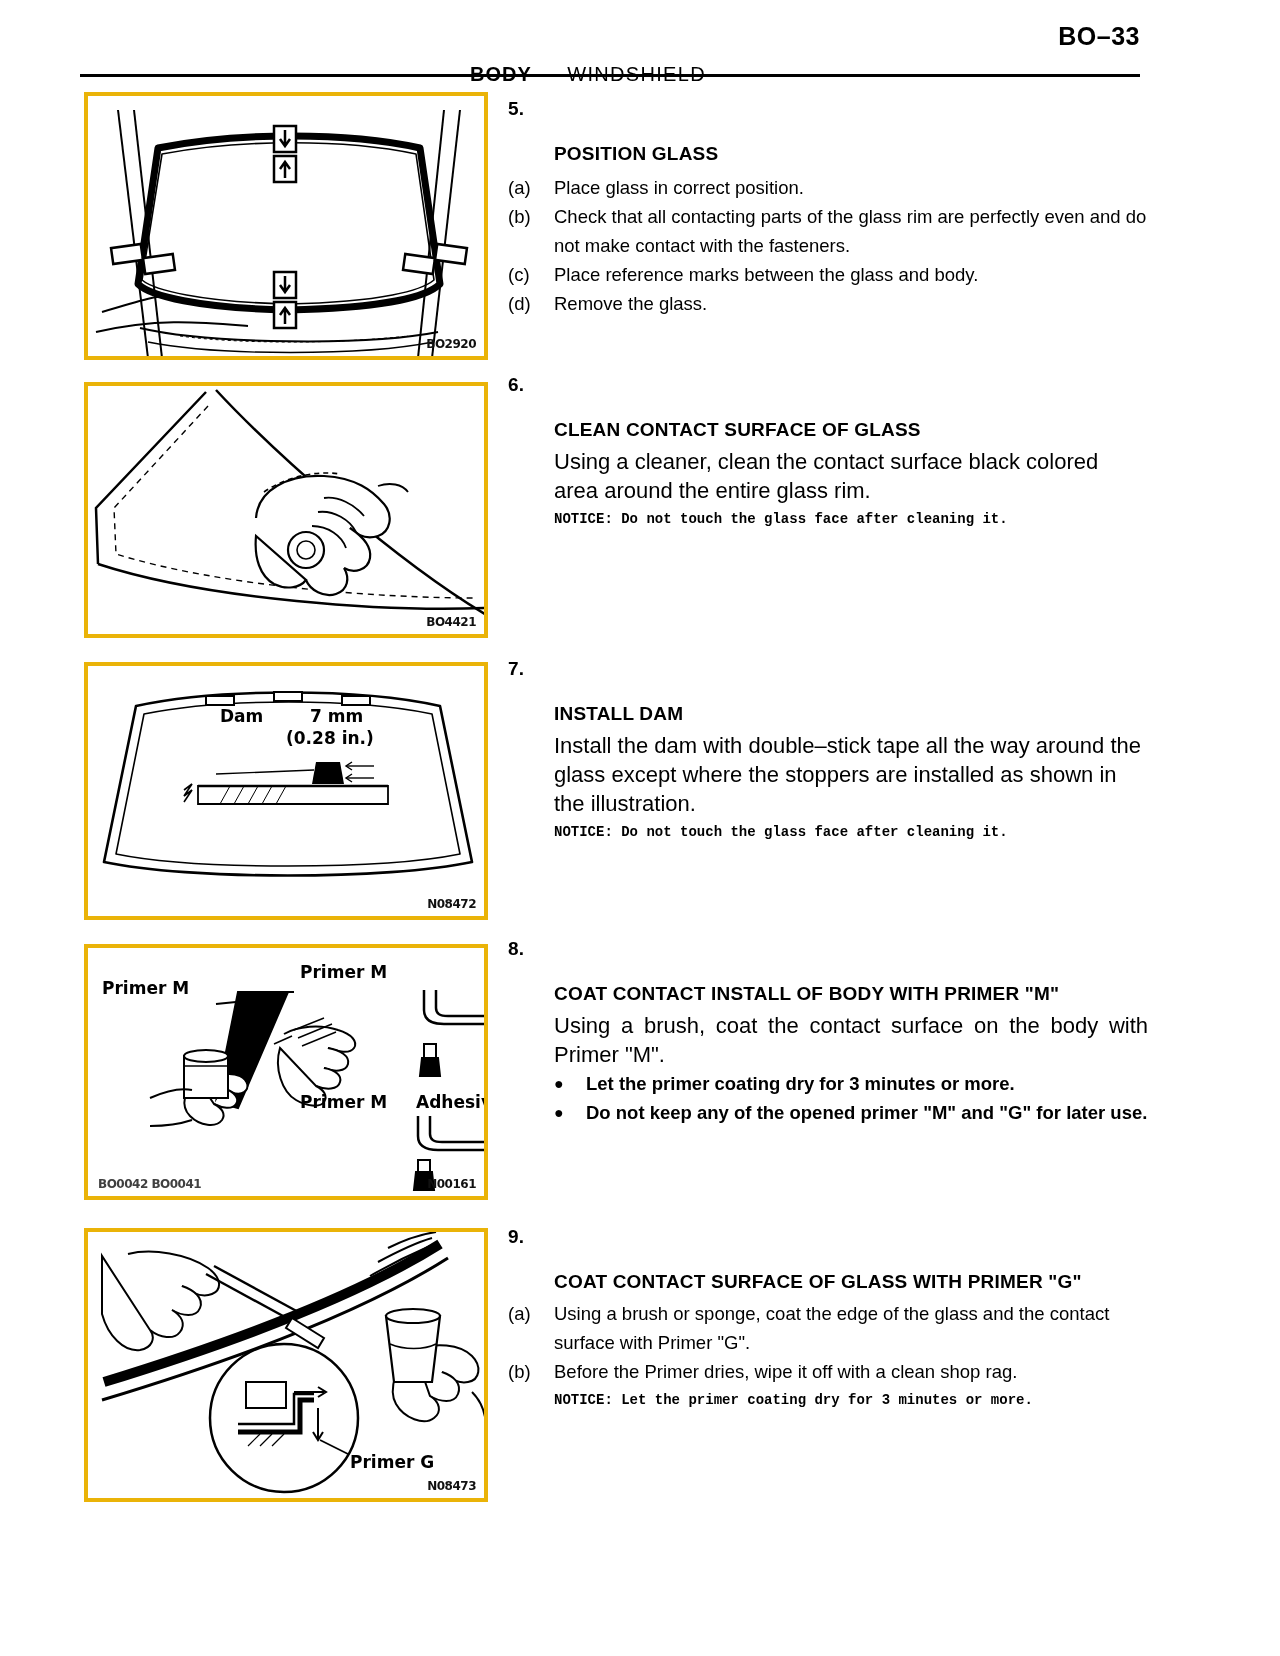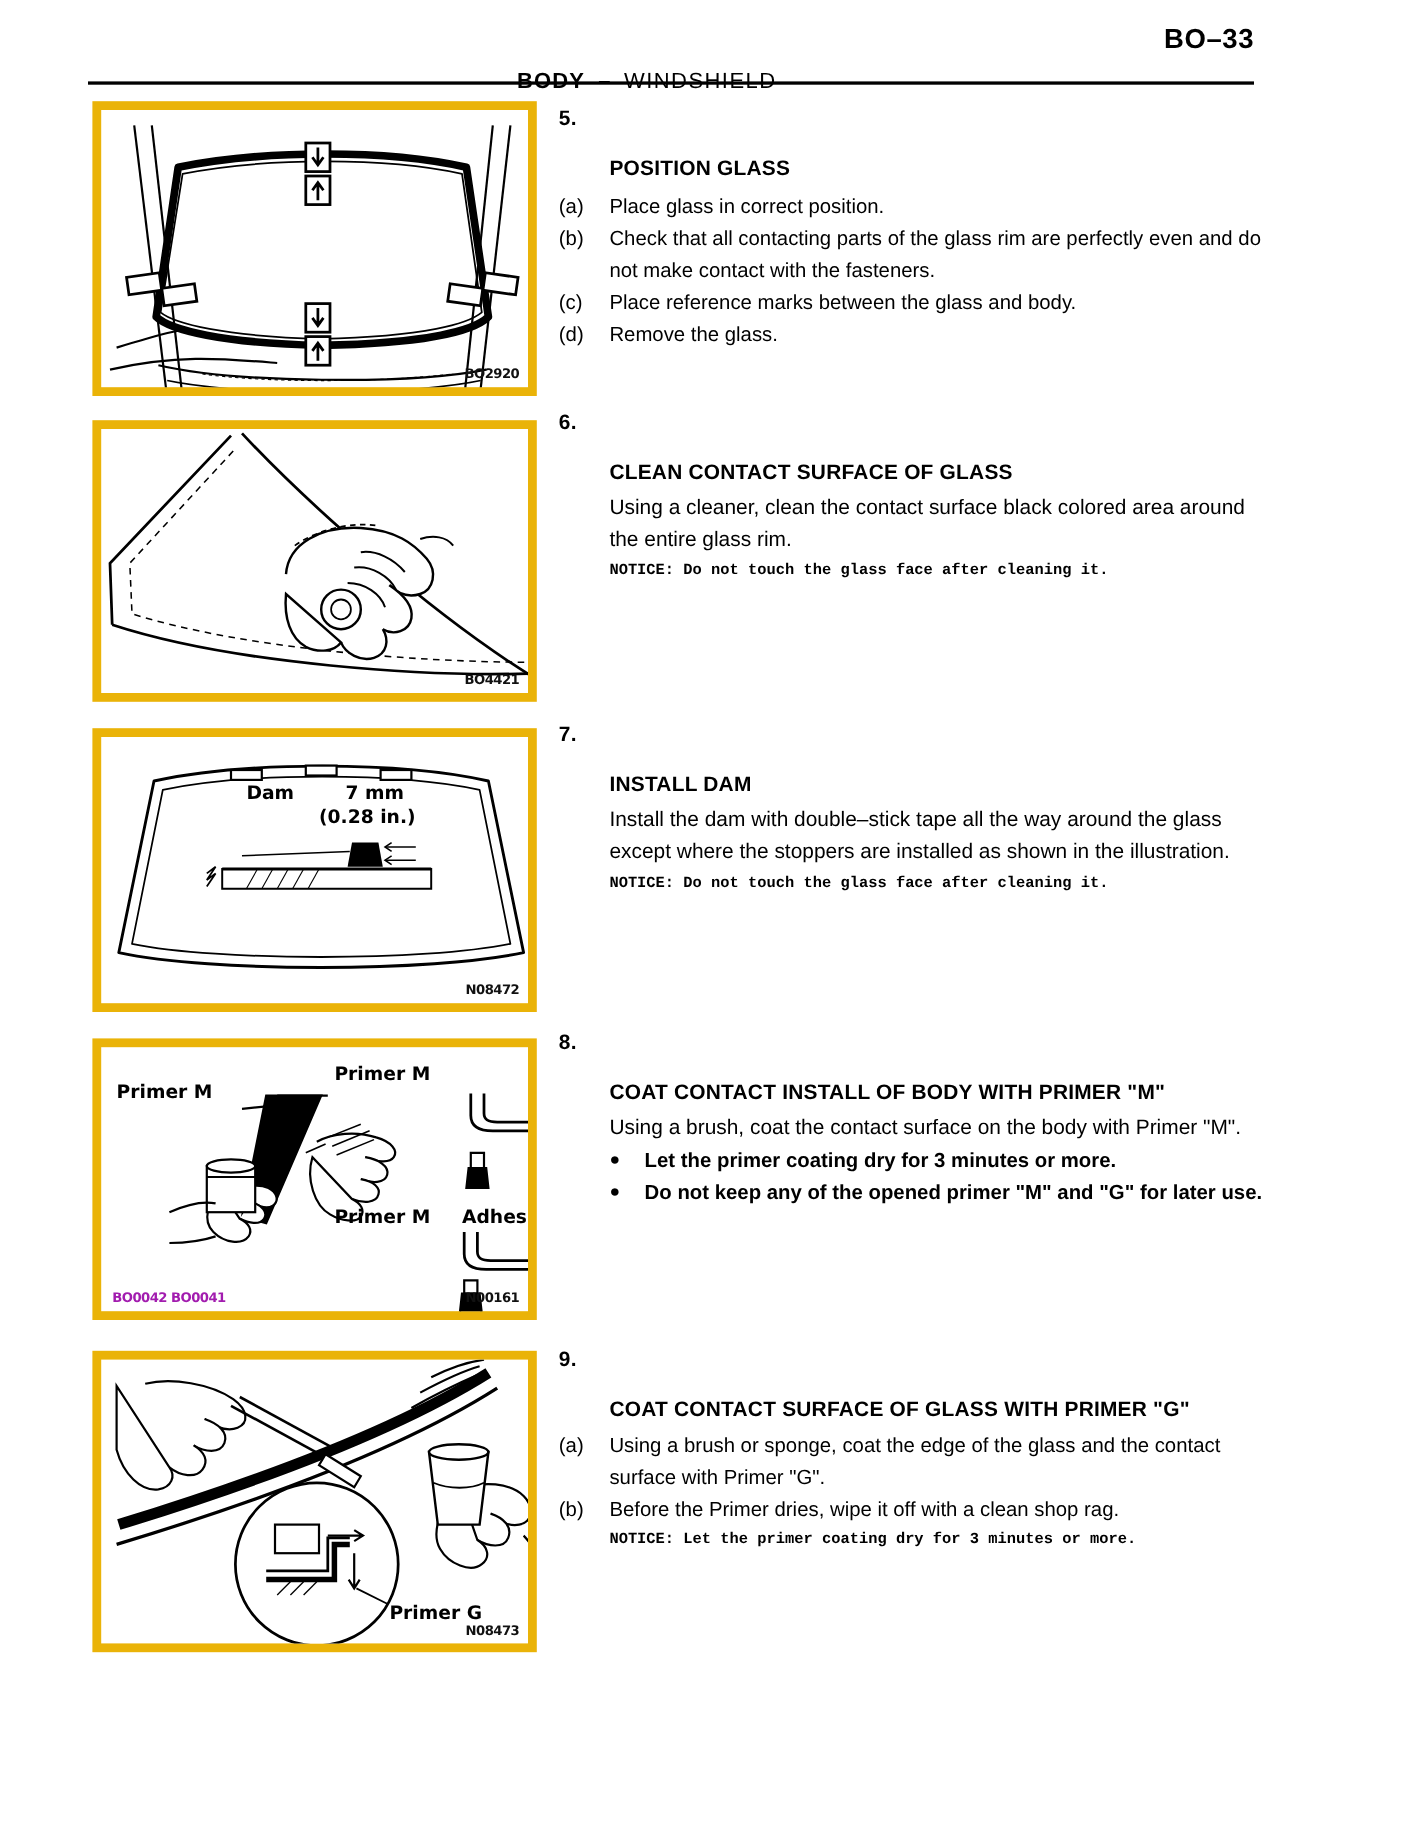--- a/index.html
+++ b/index.html
@@ -63,21 +63,21 @@
     left: 0;
     top: 52px;
     width: 1060px;
     height: 3px;
     background: #000;
   }
 
   
   .figure {
     position: absolute;
-    border: 8px solid #eab308;
+    border: 4px solid #eab308;
     background: #fff;
     box-sizing: border-box;
     overflow: hidden;
   }
   .fig-code {
     position: absolute;
     right: 8px;
     bottom: 5px;
     font-size: 12px;
     font-weight: bold;
@@ -86,21 +86,21 @@
     color: #111;
   }
   .fig-code2 {
     position: absolute;
     left: 10px;
     bottom: 5px;
     font-size: 12px;
     font-weight: bold;
     font-family: "DejaVu Sans", sans-serif;
     letter-spacing: -0.5px;
-    color: #a21caf;
+    color: #404040;
   }
 
   .step {
     position: absolute;
   }
   .step-head {
     display: flex;
     align-items: flex-start;
     font-size: 19px;
     font-weight: bold;
@@ -111,21 +111,21 @@
     width: 46px;
     flex: 0 0 46px;
     font-weight: bold;
   }
   .step-title {
     flex: 1;
     margin-top: 45px;
   }
   .step-body {
     margin-left: 46px;
-    font-size: 19px;
+    font-size: 22px;
     line-height: 29px;
   }
   .just {
     text-align: justify;
   }
   .sub-item {
     display: flex;
     align-items: flex-start;
     font-size: 18.5px;
     line-height: 29px;

